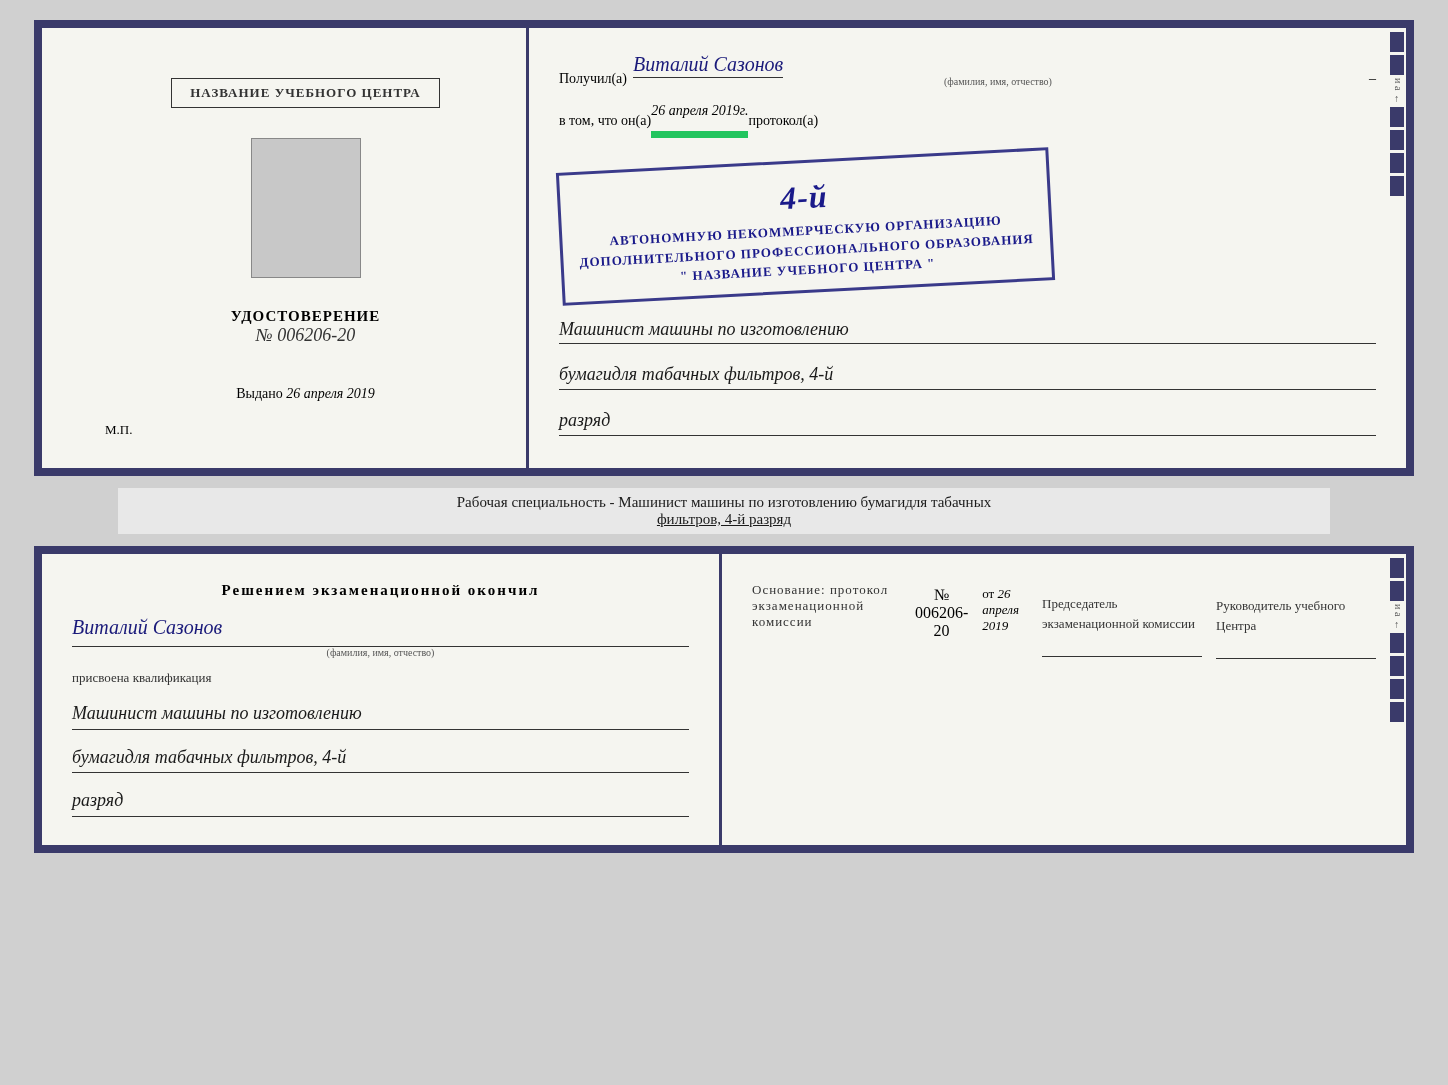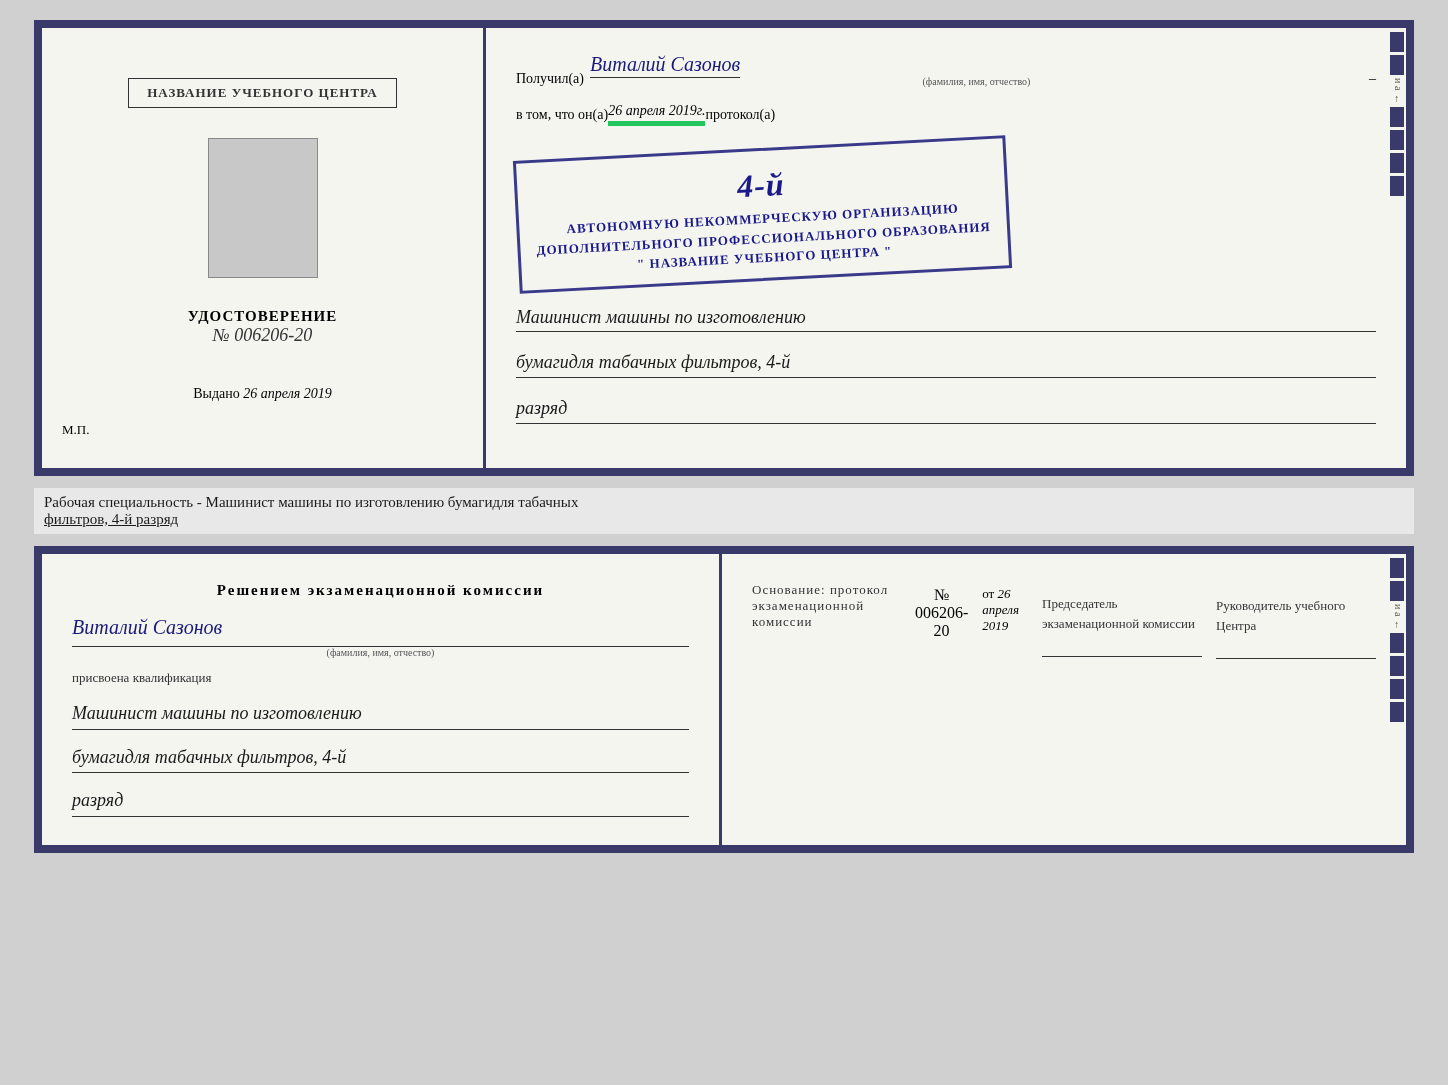--- a/index.html
+++ b/index.html
@@ -26,20 +26,21 @@
 
     .cert-left {
       width: 444px;
       border-right: 3px solid #3a3a6a;
       padding: 30px 20px;
       display: flex;
       flex-direction: column;
       align-items: center;
       gap: 20px;
       position: relative;
+      margin-left: 43px;
     }
 
     .cert-right {
       flex: 1;
       padding: 25px 30px;
       display: flex;
       flex-direction: column;
       gap: 16px;
       position: relative;
     }
@@ -118,22 +119,22 @@
 
     .date-line {
       font-size: 14px;
       display: flex;
       align-items: center;
       gap: 0;
     }
     .date-value {
       font-style: italic;
       font-size: 14px;
-      border-bottom: 5px solid #22c55e;
-      padding-bottom: 2px;
+      border-bottom: 7px solid #22c55e;
+      padding-bottom: 12px;
     }
 
     .stamp-area {
       position: relative;
       margin: 6px 0;
     }
 
     .stamp-box {
       border: 3px solid #3a3a8a;
       padding: 10px 16px;
@@ -166,25 +167,26 @@
       font-size: 18px;
       font-style: italic;
       color: #1a1a1a;
       font-family: 'Brush Script MT', cursive, 'Times New Roman';
       border-bottom: 1px solid #333;
       line-height: 1.6;
     }
 
     
     .caption-bar {
-      width: 1380px;
+      width: 1212px;
       background: #e8e8e8;
       padding: 6px 10px;
       font-size: 15px;
       color: #1a1a1a;
+      text-align: center;
     }
     .caption-bar .underlined {
       text-decoration: underline;
     }
 
     
     .bottom-spread {
       display: flex;
       width: 1380px;
       background: #f5f5f0;
@@ -388,21 +390,21 @@
 </div>
 
 <div class="caption-bar">
   <span>Рабочая специальность - Машинист машины по изготовлению бумагидля табачных</span><br>
   <span class="underlined">фильтров, 4-й разряд</span>
 </div>
 
 <div class="bottom-spread">
 
   <div class="bottom-left">
-    <div class="decision-header">Решением  экзаменационной  комиссии</div>
+    <div class="decision-header">Решением  экзаменационной  окончил</div>
     <div>
       <div class="person-name-large">Виталий Сазонов</div>
       <div class="person-name-hint">(фамилия, имя, отчество)</div>
     </div>
     <div class="qualification-label">присвоена квалификация</div>
     <div class="qualification-value">Машинист машины по изготовлению</div>
     <div class="qualification-value">бумагидля табачных фильтров, 4-й</div>
     <div class="qualification-value">разряд</div>
   </div>
 

